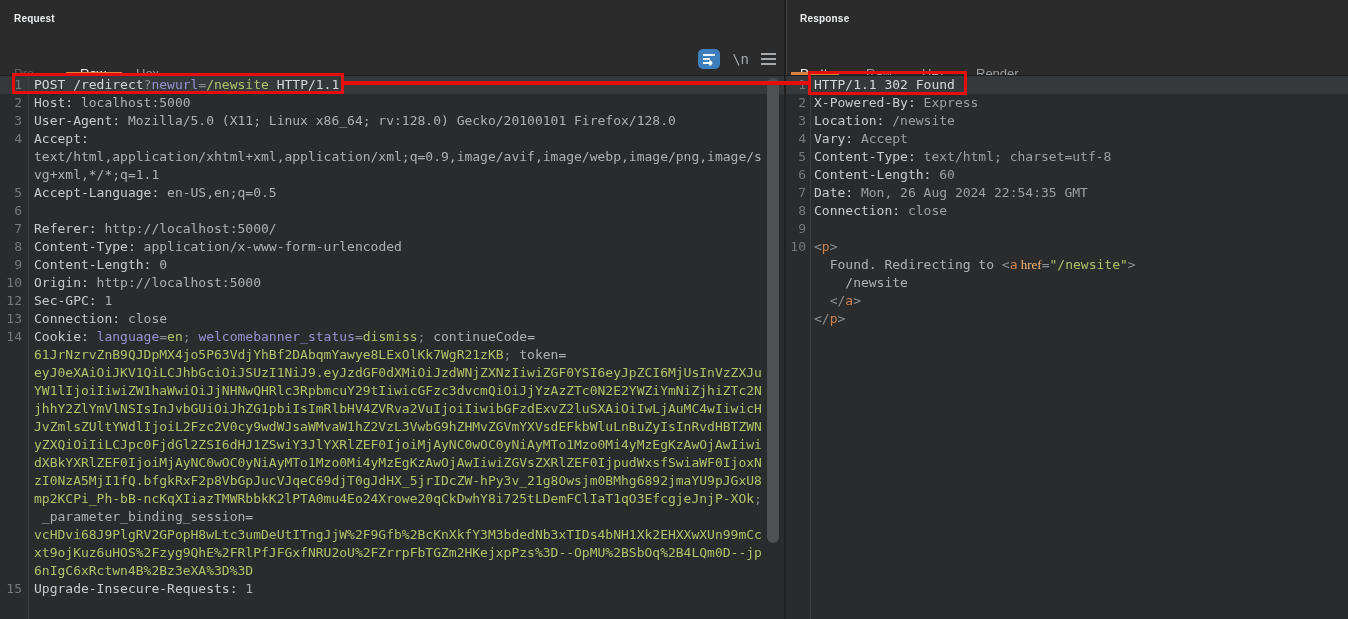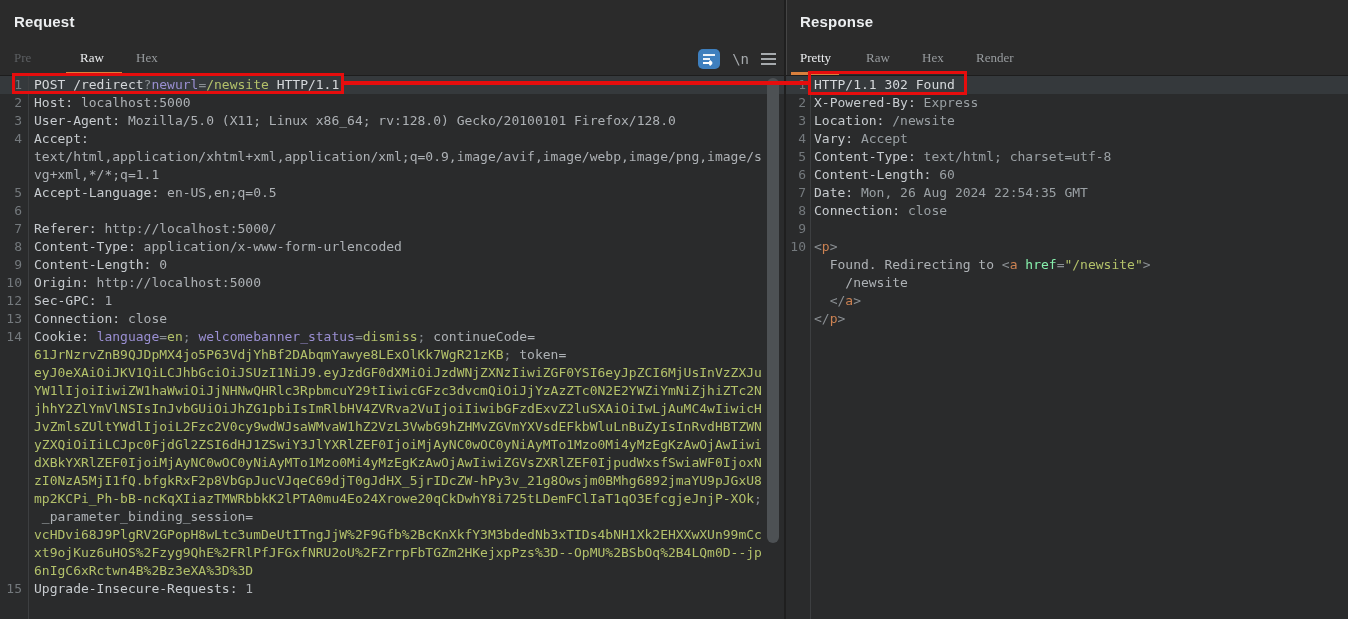--- a/index.html
+++ b/index.html
@@ -6,23 +6,23 @@
   body{
     width:1348px;height:619px;overflow:hidden;position:relative;
     background:#2b2b2b;font-family:"Liberation Sans",sans-serif;
     -webkit-font-smoothing:antialiased;
   }
   .panel{position:absolute;top:0;height:619px;}
   #req-panel{left:0;width:784px;}
   #resp-panel{left:786px;width:562px;}
   #panel-divider{position:absolute;top:0;bottom:0;left:784px;width:2px;background:#1f1f1f;border-right:1px solid #454545;}
 
-  .panel-title{position:absolute;top:13px;left:14px;font-size:15px;font-weight:bold;color:#eceef0;letter-spacing:.2px;}
+  .panel-title{position:absolute;top:13px;left:14px;font-size:10px;font-weight:bold;color:#eceef0;letter-spacing:.2px;}
   .tabs{position:absolute;top:44px;left:0;right:0;height:31px;}
-  .tab{position:absolute;top:6px;font-size:13px;color:#989c9f;cursor:pointer;font-family:Liberation Serif, serif;}
+  .tab{position:absolute;top:22px;font-size:13px;color:#989c9f;cursor:pointer;}
   .tab.active{color:#eceef0;}
   .tab.dim{color:#5c5f62;}
   .tab-underline{position:absolute;bottom:0;height:3px;background:#d9803d;}
   #req-underline{left:66px;width:56px;}
   #resp-underline{left:5px;width:48px;}
 
   .editor{
     position:absolute;top:75px;left:0;right:0;bottom:0;background:#2a2b2c;
     border-top:1px solid #1d1d1d;box-shadow:inset 0 1px 0 #414345;overflow:hidden;
   }
@@ -40,21 +40,21 @@
   #resp-lines .code{left:28px;}
 
   .c-w{color:#d5d8db;} 
   .c-n{color:#c7cbcf;} 
   .c-d{color:#adb1b5;} 
   .c-v{color:#9aa0a4;} 
   .c-k{color:#9a8fd2;} 
   .c-s{color:#b3c16a;} 
   .c-p{color:#8a8f93;} 
   .c-t{color:#cc8252;} 
-  .c-a{color:#86efac;} 
+  .c-a{color:#fdba74;font-family:Liberation Serif, serif;} 
 
   .editor-icons{position:absolute;top:46px;right:8px;height:26px;display:flex;align-items:center;gap:12px;}
   .icon-btn{cursor:pointer;display:flex;align-items:center;justify-content:center;}
   #prettify-icon{width:22px;height:20px;border-radius:5px;background:#3e7fbe;}
   #newline-icon{font-family:"DejaVu Sans Mono",monospace;font-size:14px;color:#a6aaad;}
   .burger{display:flex;flex-direction:column;gap:3px;}
   .burger span{display:block;width:15px;height:2px;background:#a6aaad;}
 
   #req-scrollbar{position:absolute;top:78px;right:5px;width:12px;height:465px;border-radius:6px;background:#4d5154;cursor:pointer;z-index:3;}
 

